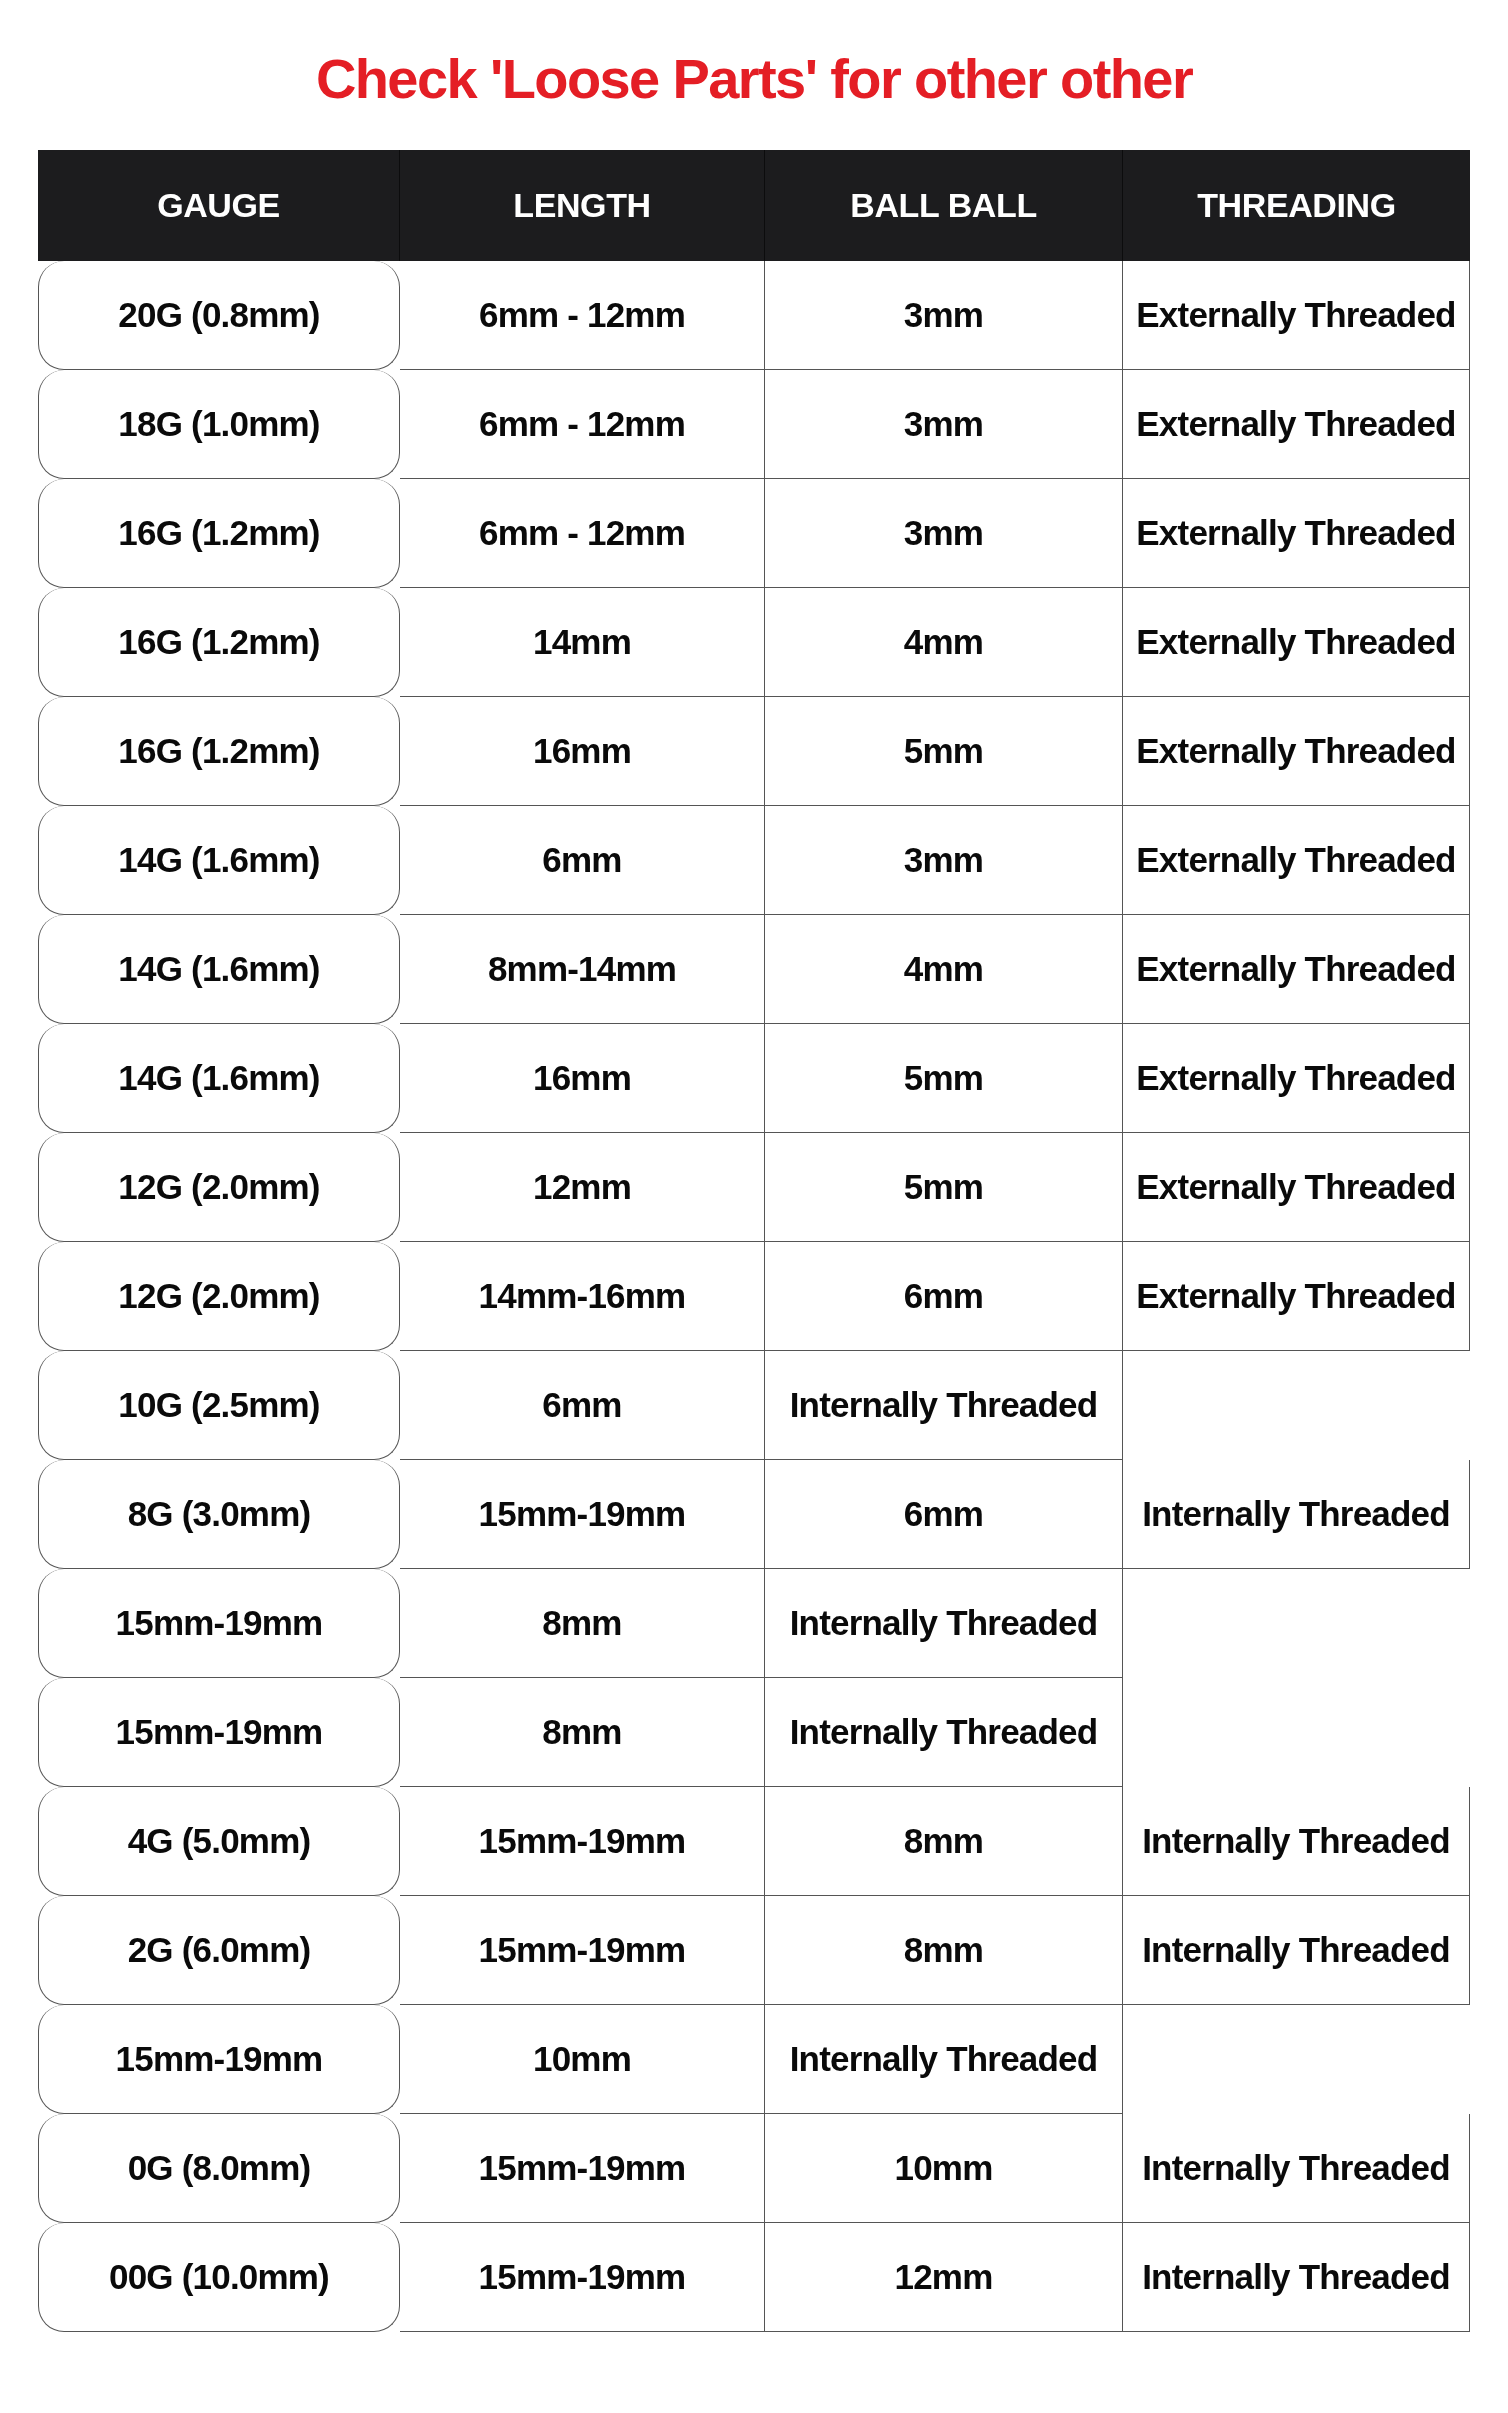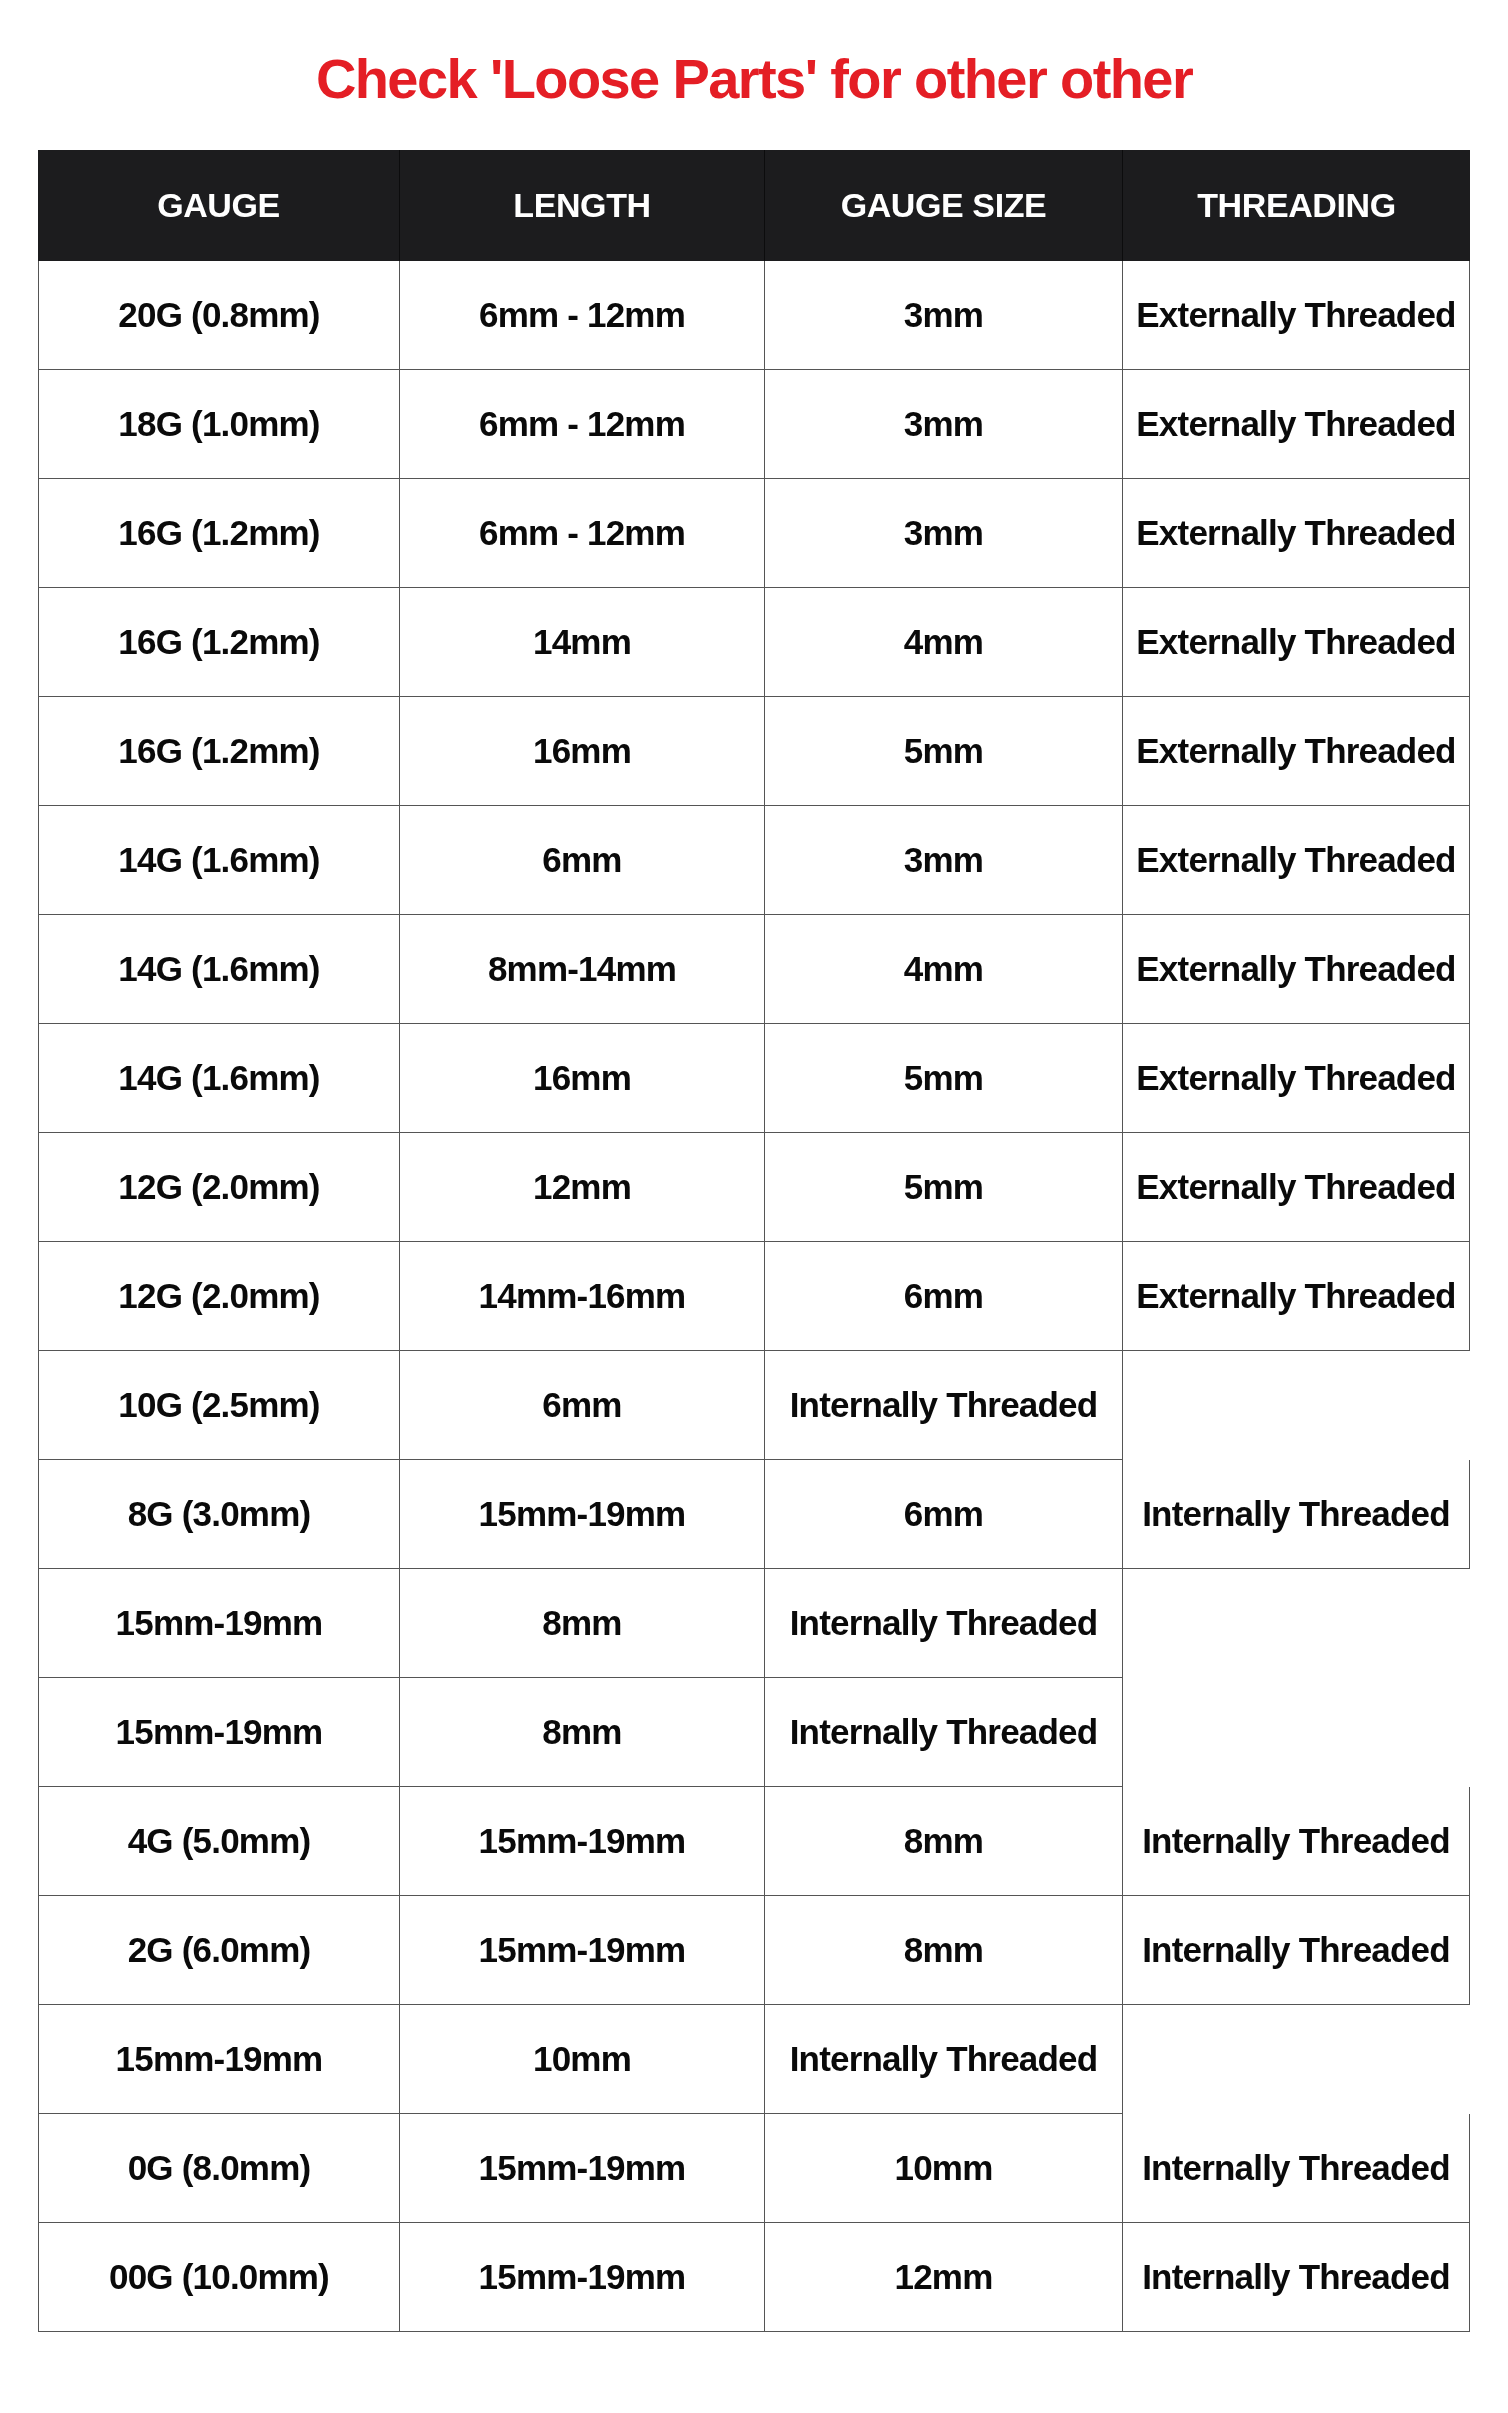--- a/index.html
+++ b/index.html
@@ -60,33 +60,33 @@
   .thead .cell:last-child { border-right: none; }
   .tbody .row { height: 109px; background: #ffffff; }
   .tbody .cell {
     color: var(--body-text);
     font-size: 35px;
     font-weight: 700;
     letter-spacing: -0.8px;
     border-bottom: 1.6px solid var(--grid);
     border-right: 1.6px solid var(--grid);
   }
-  .tbody .cell:first-child { border-left: 1.6px solid var(--grid); }
+  .tbody .cell:first-child { border-left: 1.6px solid var(--grid); border-radius: 26px; }
 </style>
 </head>
 <body>
 
 <div class="title">Check 'Loose Parts' for other other</div>
 
 <div class="size-table">
   <div class="thead">
     <div class="row">
       <div class="cell">GAUGE</div>
       <div class="cell">LENGTH</div>
-      <div class="cell">GAUGE SIZE</div>
+      <div class="cell">BALL BALL</div>
       <div class="cell">THREADING</div>
     </div>
   </div>
   <div class="tbody" id="table-body">
   <div class="row">
     <div class="cell">20G (0.8mm)</div>
     <div class="cell">6mm - 12mm</div>
     <div class="cell">3mm</div>
     <div class="cell">Externally Threaded</div>
   </div>

